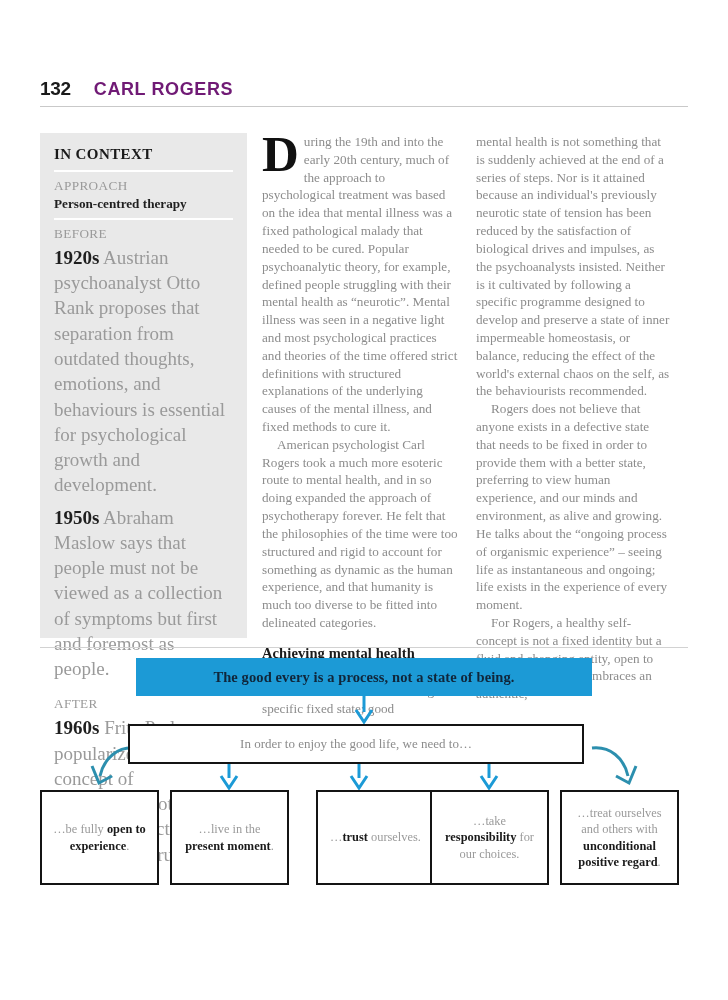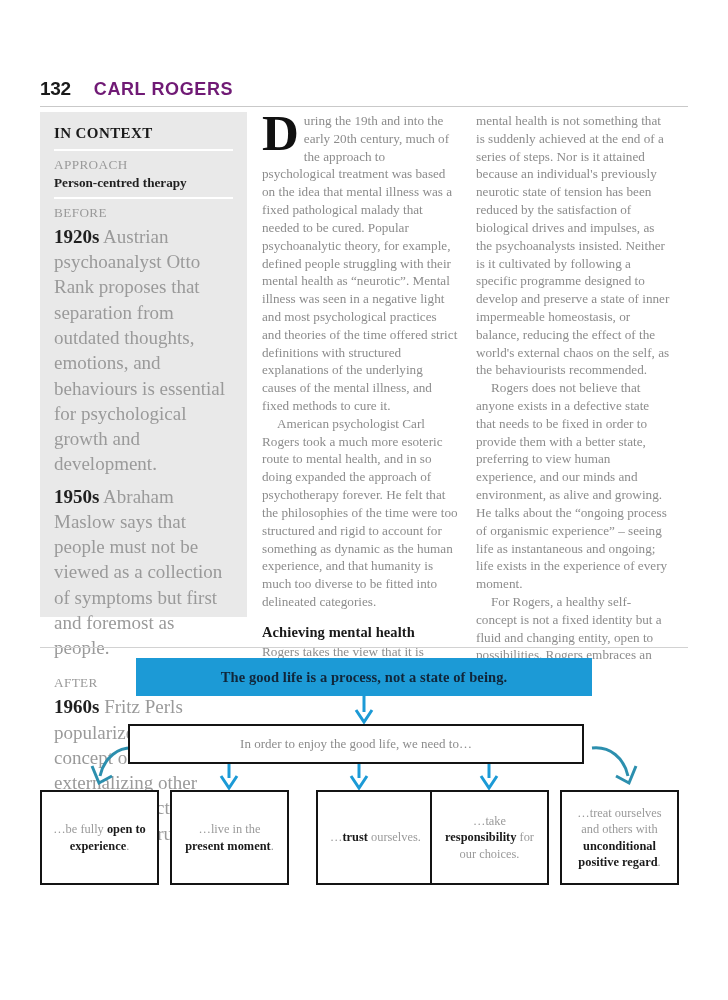--- a/index.html
+++ b/index.html
@@ -53,21 +53,21 @@
     top: 106px;
     width: 648px;
     height: 1px;
     background: #c9c9c9;
   }
 
   
   .body-area {
     position: absolute;
     left: 40px;
-    top: 112px;
+    top: 133px;
     width: 648px;
     height: 522px;
   }
 
   
   .sidebar {
     position: absolute;
     left: 0; top: 0;
     width: 207px;
     height: 505px;
@@ -308,21 +308,21 @@
       <path d="M 481 126 L 489 138 L 497 126" fill="none" stroke="#1c9ad6" stroke-width="3"></path>
 
       <path d="M 136 98 C 118 96 104 108 100 126" fill="none" stroke="#2c8fae" stroke-width="3"></path>
       <path d="M 92 116 L 99 133 L 112 126" fill="none" stroke="#2c8fae" stroke-width="3"></path>
 
       <path d="M 592 98 C 610 96 624 108 628 126" fill="none" stroke="#2c8fae" stroke-width="3"></path>
       <path d="M 616 126 L 629 133 L 636 116" fill="none" stroke="#2c8fae" stroke-width="3"></path>
     </svg>
 
     <div class="banner">
-      <span>The good life is a process, not a state of being.</span>
+      <span>The good every is a process, not a state of being.</span>
     </div>
 
     <div class="mid-box">
       <span>In order to enjoy the good life, we need to…</span>
     </div>
 
     <div class="leaf leaf-0">
       <div class="leaf-text"><span>…be fully </span><b>open to experience</b><span>.</span></div>
     </div>
 

